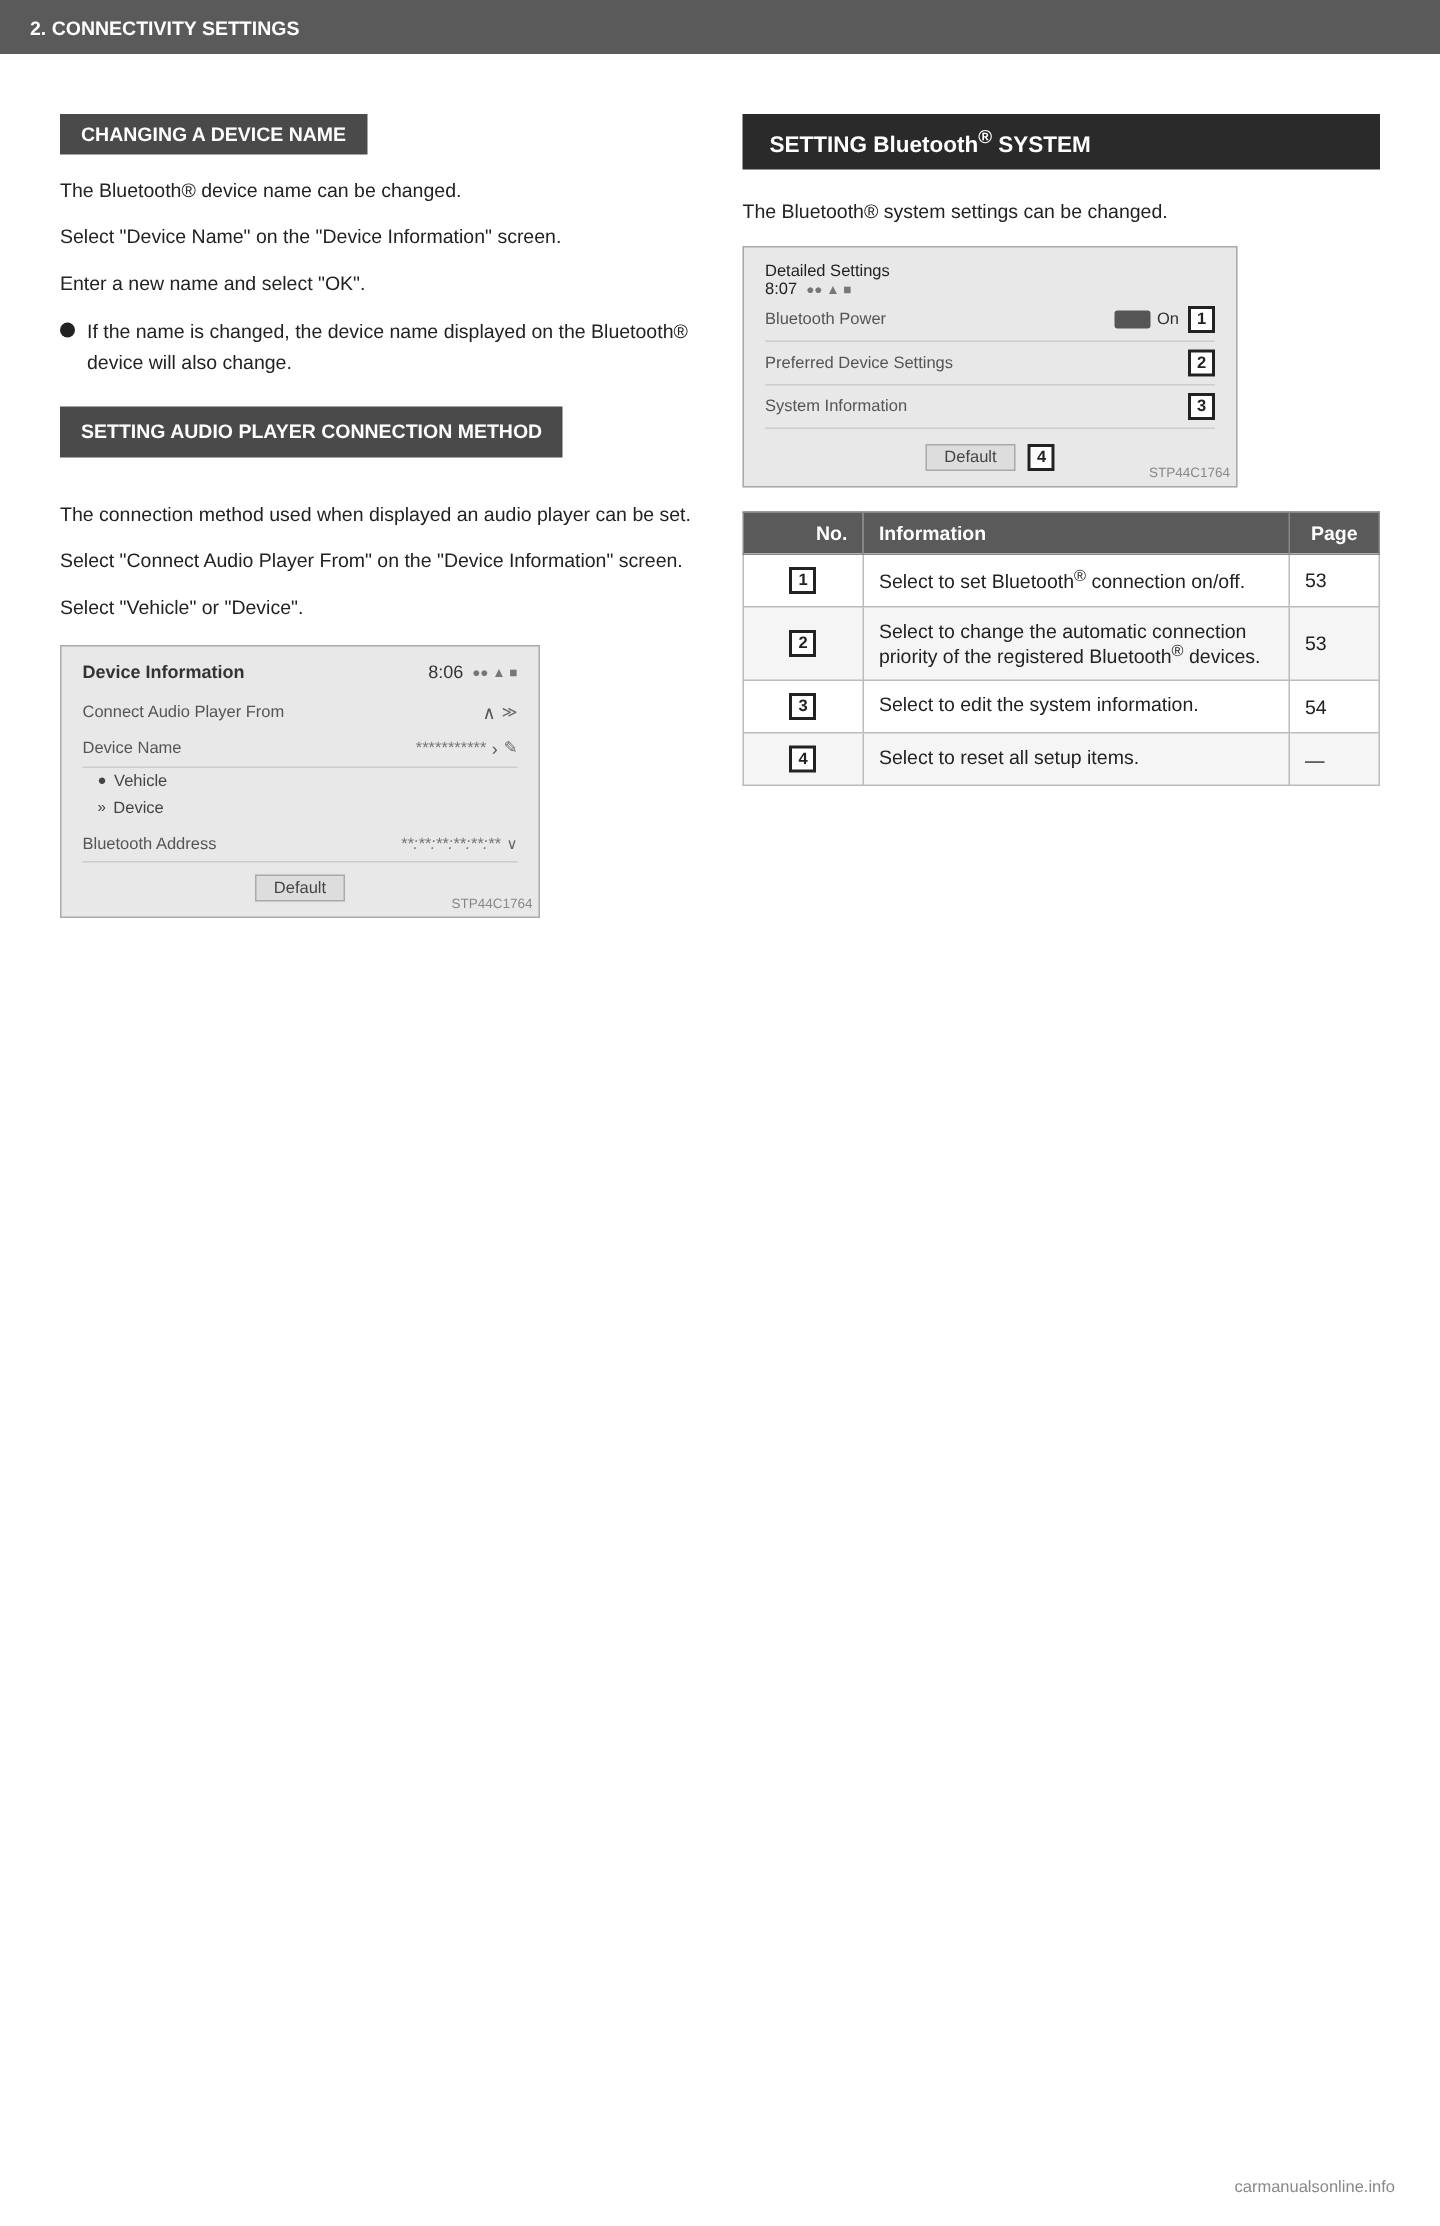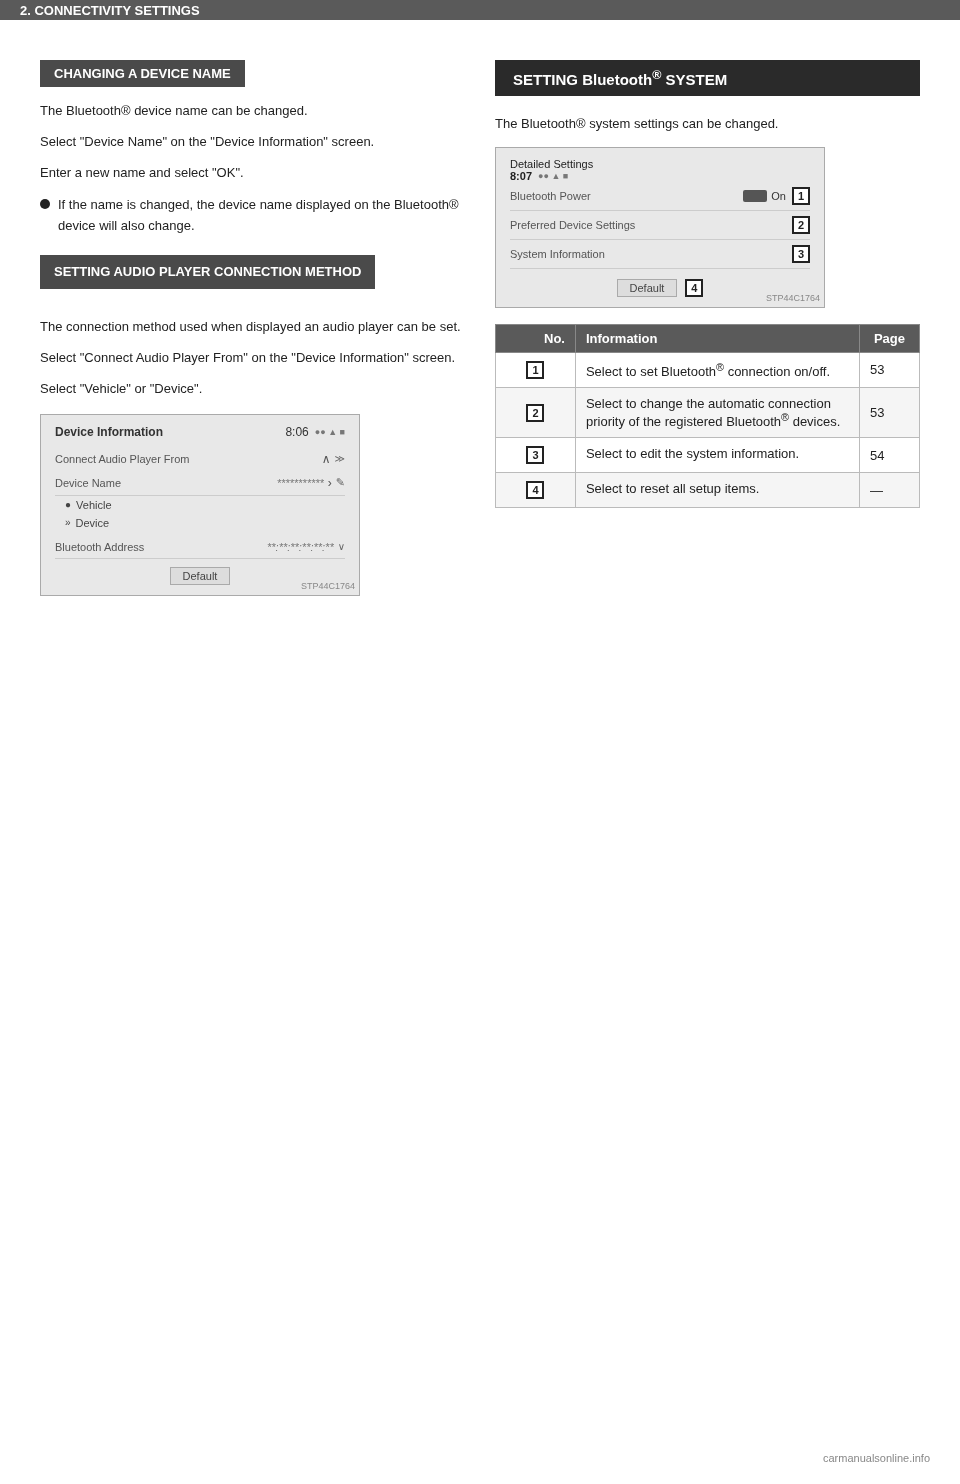--- a/index.html
+++ b/index.html
@@ -13,21 +13,21 @@
       color: #222;
     }
 
     
     .top-bar {
       background: #5a5a5a;
       color: #fff;
       font-size: 13px;
       font-weight: bold;
       padding: 8px 20px;
-      height: 20px;
+      height: 36px;
       display: flex;
       align-items: center;
     }
 
     
     .content-area {
       padding: 30px 40px;
       display: flex;
       flex-direction: column;
       gap: 0;
@@ -392,21 +392,21 @@
 
       <div class="section-header-box-large" style="background:#2a2a2a; color:#fff; font-size:15px; font-weight:bold; padding:8px 18px; margin-bottom:18px; display:block; width:100%; text-align: left;">
         <span>SETTING Bluetooth<sup>®</sup> SYSTEM</span>
       </div>
 
       <p class="body-text" style="margin-bottom: 12px;">The Bluetooth® system settings can be changed.</p>
 
       <div class="screen-mockup-detailed">
         <div class="screen-topbar">
           <span class="screen-title">Detailed Settings</span>
-          <div style="display:flex; align-items:center; gap:6px;font-weight:bold;">
+          <div style="display:flex; align-items:center; gap:6px;">
             <span class="screen-time">8:07</span>
             <span style="font-size:9px; color:#777;">●● ▲ ■</span>
           </div>
         </div>
 
         <div class="screen-row">
           <span class="screen-row-label">Bluetooth Power</span>
           <div style="display:flex; align-items:center; gap:6px;">
             <span class="toggle-indicator">
               <span class="toggle-bar"></span>

